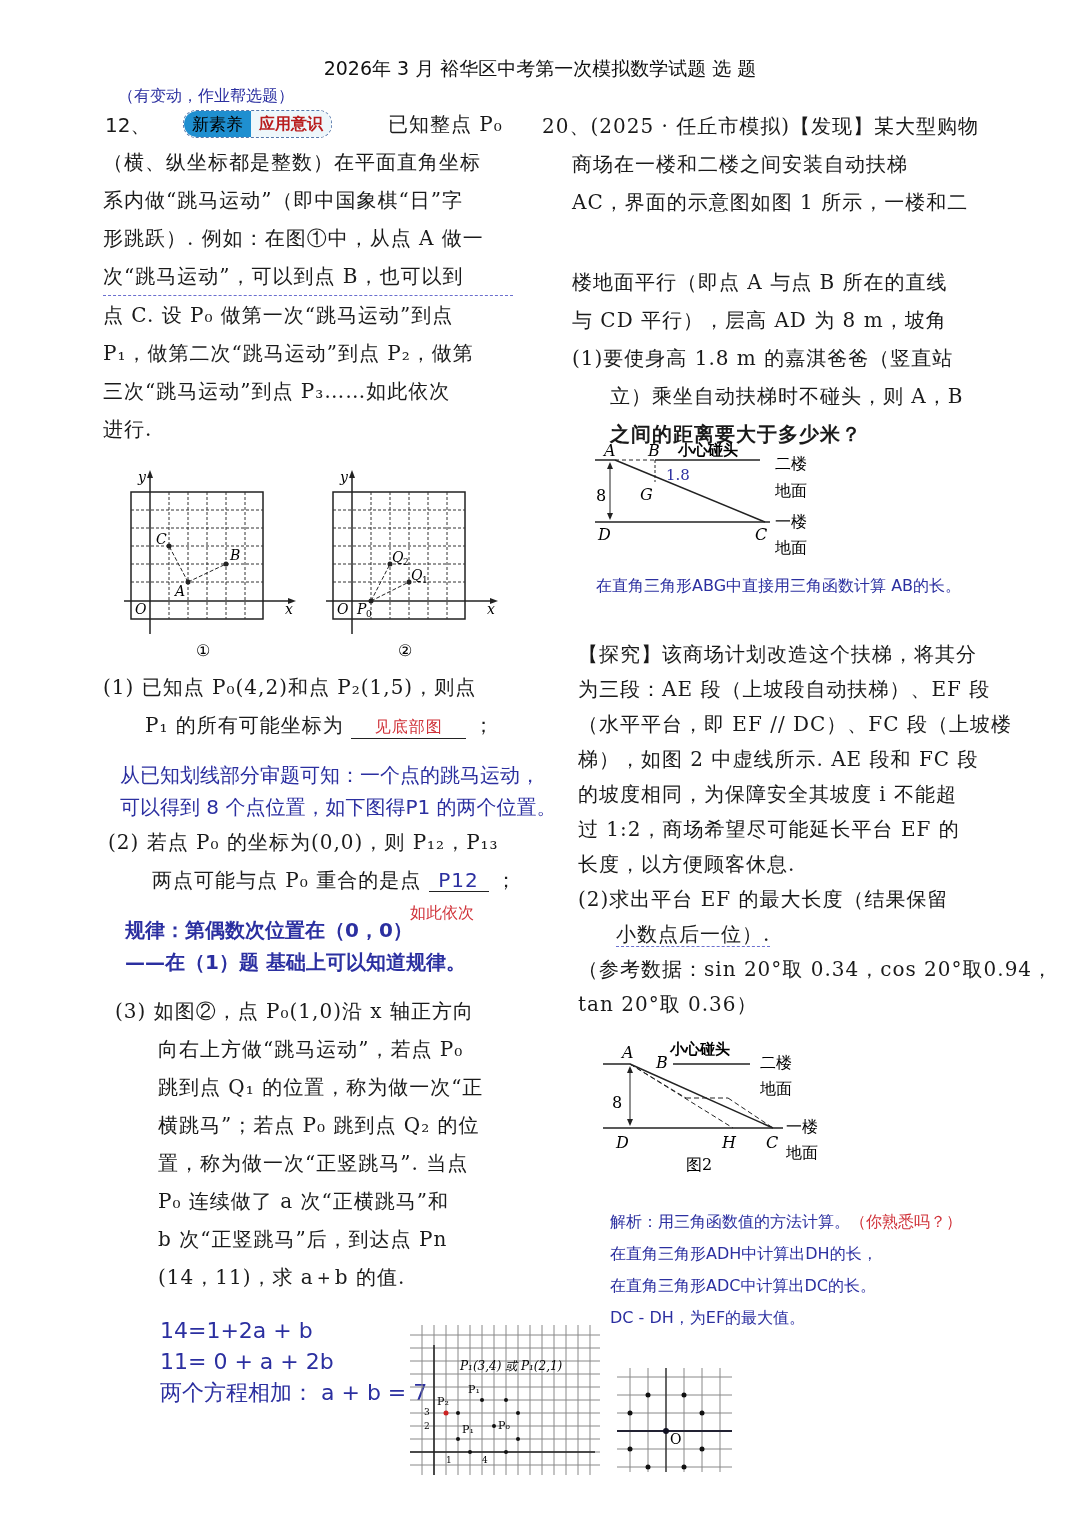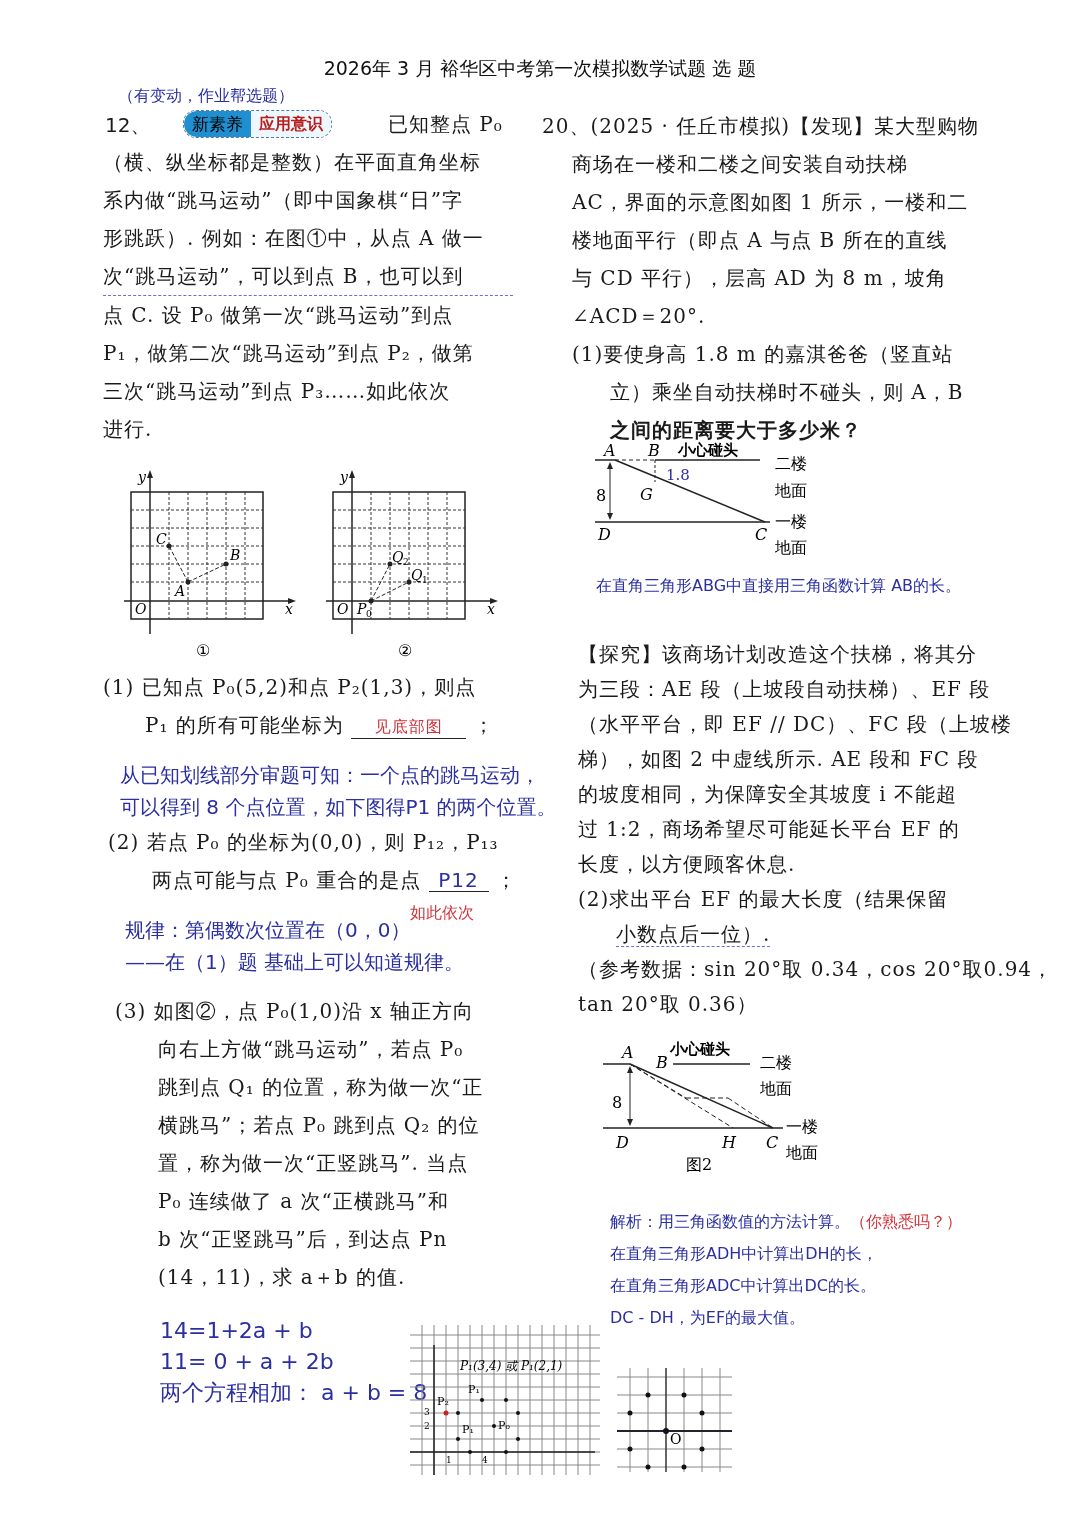--- a/index.html
+++ b/index.html
@@ -103,57 +103,57 @@
     <text x="35" y="152" font-size="14" font-style="italic">P</text>
       <text x="44" y="155" font-size="9">0</text>
     <text x="70" y="100" font-size="14" font-style="italic">Q</text>
       <text x="81" y="103" font-size="9">2</text>
     <text x="89" y="118" font-size="14" font-style="italic">Q</text>
       <text x="100" y="121" font-size="9">1</text>
     <text x="76" y="194" font-size="16">②</text>
   </g>
 </svg>
 
-<div class="abs para" style="left:103px;top:668px;">(1) 已知点 P₀(5,2)和点 P₂(1,3)，则点</div>
+<div class="abs para" style="left:103px;top:668px;">(1) 已知点 P₀(4,2)和点 P₂(1,5)，则点</div>
 <div class="abs para" style="left:145px;top:706px;">
   <span>P₁ 的所有可能坐标为</span>
   <span class="blank red" style="width:115px;">见底部图</span>
   <span>；</span>
 </div>
 <div class="abs note" style="left:120px;top:759px;line-height:32px;">
   <div>从已知划线部分审题可知：一个点的跳马运动，</div>
   <div>可以得到 8 个点位置，如下图得P1 的两个位置。</div>
 </div>
 
 <div class="abs para" style="left:108px;top:823px;">(2) 若点 P₀ 的坐标为(0,0)，则 P₁₂，P₁₃</div>
 <div class="abs para" style="left:152px;top:861px;">
   <span>两点可能与点 P₀ 重合的是点</span>
   <span class="blank note" style="width:60px;">P12</span>
   <span>；</span>
 </div>
 <div class="abs red" style="left:410px;top:903px;">如此依次</div>
-<div class="abs note" style="left:125px;top:914px;line-height:32px;">
+<div class="abs note" style="left:125px;top:914px;line-height:32px;font-weight:bold;">
   <div>规律：第偶数次位置在（0，0）</div>
   <div>——在（1）题 基础上可以知道规律。</div>
 </div>
 
 <div class="abs para" style="left:115px;top:992px;">
   <span class="line">(3) 如图②，点 P₀(1,0)沿 x 轴正方向</span>
   <span class="line" style="padding-left:43px;">向右上方做“跳马运动”，若点 P₀</span>
   <span class="line" style="padding-left:43px;">跳到点 Q₁ 的位置，称为做一次“正</span>
   <span class="line" style="padding-left:43px;">横跳马”；若点 P₀ 跳到点 Q₂ 的位</span>
   <span class="line" style="padding-left:43px;">置，称为做一次“正竖跳马”. 当点</span>
   <span class="line" style="padding-left:43px;">P₀ 连续做了 a 次“正横跳马”和</span>
   <span class="line" style="padding-left:43px;">b 次“正竖跳马”后，到达点 Pn</span>
   <span class="line" style="padding-left:43px;">(14，11)，求 a＋b 的值.</span>
 </div>
 <div class="abs note" style="left:160px;top:1315px;font-size:22px;line-height:31px;">
   <div>14=1+2a + b</div>
   <div>11= 0 + a + 2b</div>
-  <div>两个方程相加：    a + b = 8</div>
+  <div>两个方程相加：    a + b = 7</div>
 </div>
 
 <svg class="abs" style="left:410px;top:1325px;" width="190" height="152">
   <g stroke="#888" stroke-width="1">
     <line x1="12" y1="0" x2="12" y2="150"></line>
       <line x1="24" y1="0" x2="24" y2="150"></line>
       <line x1="36" y1="0" x2="36" y2="150"></line>
       <line x1="48" y1="0" x2="48" y2="150"></line>
       <line x1="60" y1="0" x2="60" y2="150"></line>
       <line x1="72" y1="0" x2="72" y2="150"></line>
@@ -225,23 +225,22 @@
     <circle cx="90" cy="89" r="2.5" fill="#111"></circle>
     <circle cx="36" cy="107" r="2.5" fill="#111"></circle>
     <circle cx="72" cy="107" r="2.5" fill="#111"></circle>
   <text x="58" y="84" font-size="14">O</text>
 </svg>
 
 <div class="abs para" style="left:542px;top:107px;width:470px;">
   <span class="line">20、(2025 · 任丘市模拟)【发现】某大型购物</span>
   <span class="line" style="padding-left:30px;">商场在一楼和二楼之间安装自动扶梯</span>
   <span class="line" style="padding-left:30px;">AC，界面的示意图如图 1 所示，一楼和二</span>
-  <span class="line" style="padding-left:30px;">楼地面平行（即点 A 与点 B 所在的直线</span>
+  <span class="line" style="padding-left:30px;margin-top:42px;">楼地面平行（即点 A 与点 B 所在的直线</span>
   <span class="line" style="padding-left:30px;">与 CD 平行），层高 AD 为 8 m，坡角</span>
-  <span class="line" style="padding-left:30px;">∠ACD＝20°.</span>
   <span class="line" style="padding-left:30px;">(1)要使身高 1.8 m 的嘉淇爸爸（竖直站</span>
   <span class="line" style="padding-left:68px;">立）乘坐自动扶梯时不碰头，则 A，B</span>
   <span class="line" style="padding-left:68px;font-weight:bold;">之间的距离要大于多少米？</span>
 </div>
 
 <svg class="abs" style="left:590px;top:436px;" width="250" height="125">
   <line x1="5" y1="24" x2="25" y2="24" stroke="#222" stroke-width="1.5"></line>
   <line x1="25" y1="24" x2="65" y2="24" stroke="#222" stroke-dasharray="4,3"></line>
   <line x1="65" y1="24" x2="170" y2="24" stroke="#222" stroke-width="1.5"></line>
   <line x1="65" y1="24" x2="65" y2="46" stroke="#222" stroke-dasharray="3,2"></line>

